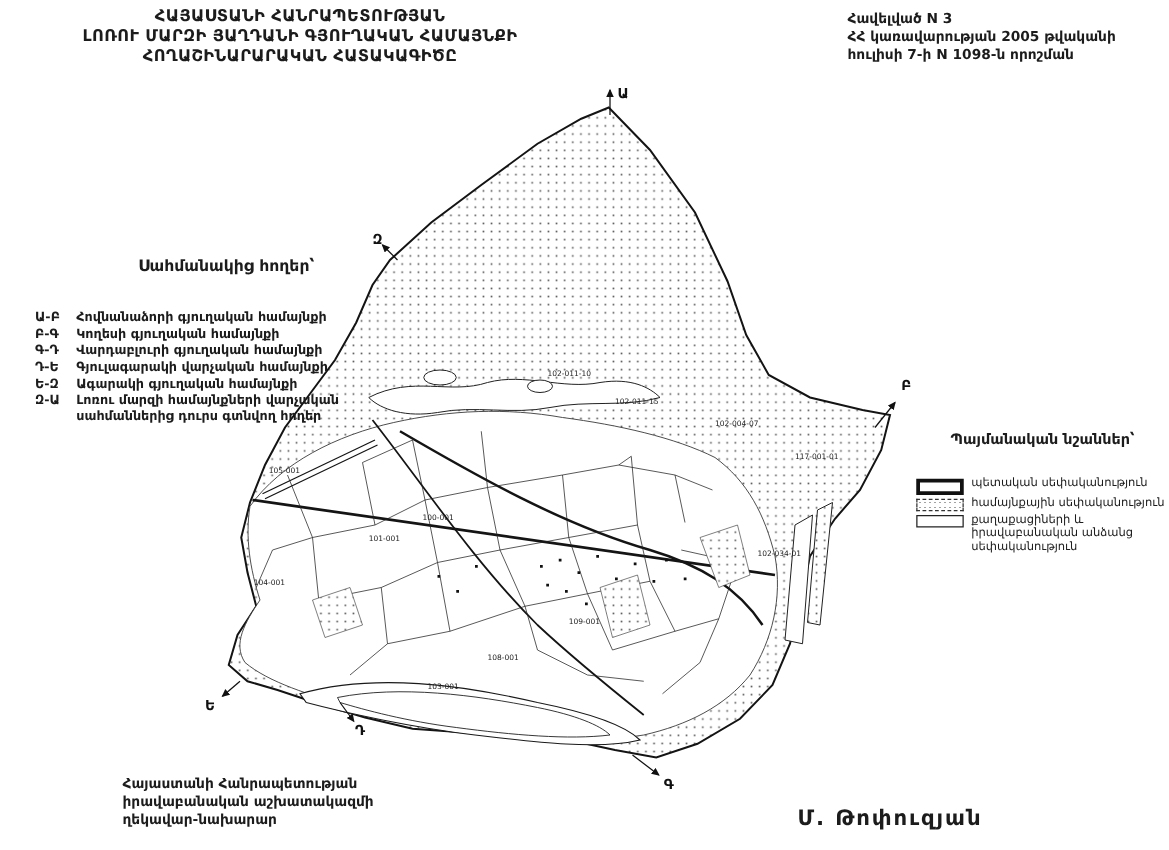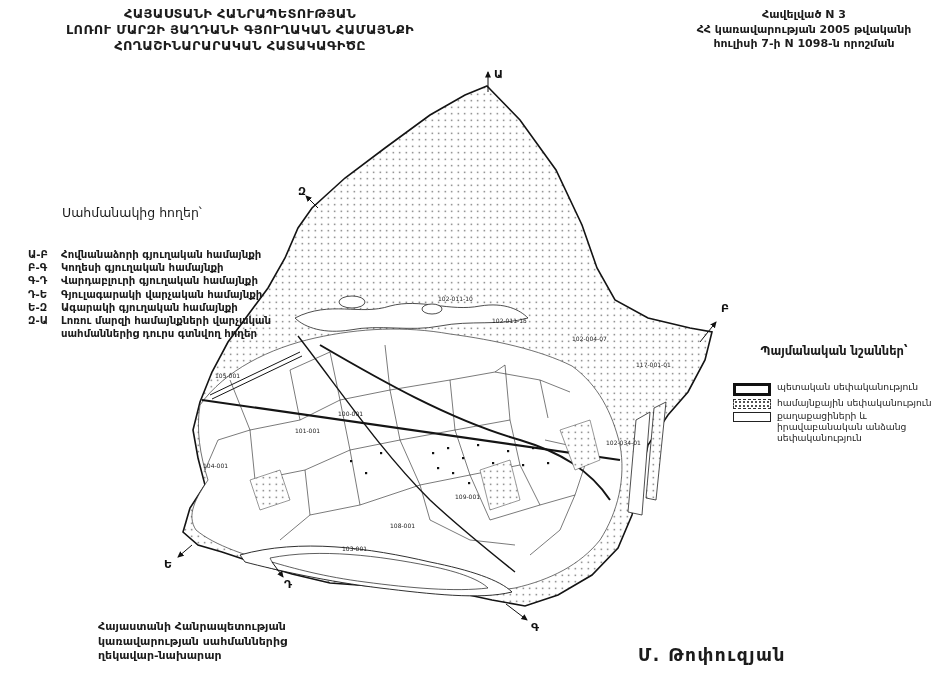--- a/index.html
+++ b/index.html
@@ -4,24 +4,24 @@
 <style>
   html,body{margin:0;padding:0;}
   body{
     width:935px;height:680px;position:relative;overflow:hidden;
     background:#ffffff;color:#1c1c1c;
     font-family:"DejaVu Sans",sans-serif;
   }
   .abs{position:absolute;}
   .title-block{left:58px;top:6px;width:364px;text-align:center;
     font-weight:bold;font-size:13px;line-height:16px;letter-spacing:.3px;}
-  .annex-block{left:678px;top:8px;width:252px;text-align:center;
+  .annex-block{left:678px;top:8px;width:252px;
     font-weight:bold;font-size:11px;line-height:14.5px;}
   .adjacent{left:28px;top:205px;width:272px;}
-  .adjacent-heading{font-size:12.5px;font-weight:normal;margin:0 0 28px 34px;}
+  .adjacent-heading{font-size:12.5px;font-weight:bold;margin:0 0 28px 34px;text-align:center;}
   .adj-row{display:flex;font-size:10.2px;font-weight:bold;line-height:13.2px;}
   .adj-code{flex:0 0 33px;}
   .adj-label{flex:1;}
   .symbols{left:733px;top:344px;width:202px;}
   .symbols-heading{font-size:11.5px;font-weight:bold;text-align:center;margin:0 0 24px 0;}
   .sym-row{display:flex;align-items:flex-start;margin-bottom:2px;}
   .swatch{flex:0 0 38px;width:38px;height:10px;margin-right:6px;margin-top:1px;
     background:#fff;box-sizing:border-box;}
   .swatch.state{border:3px solid #111;height:13px;}
   .swatch.community{border:1px dashed #333;
@@ -213,17 +213,17 @@
     <span class="sym-label">համայնքային սեփականություն</span>
   </div>
   <div class="sym-row">
     <div class="swatch private"></div>
     <span class="sym-label">քաղաքացիների և իրավաբանական անձանց սեփականություն</span>
   </div>
 </div>
 
 <div class="abs sig-left">
   <div>Հայաստանի Հանրապետության</div>
-  <div>կառավարության սահմաններից</div>
+  <div>իրավաբանական աշխատակազմի</div>
   <div>ղեկավար-նախարար</div>
 </div>
 
 <div class="abs sig-right">Մ. Թոփուզյան</div>
 
 </body></html>

